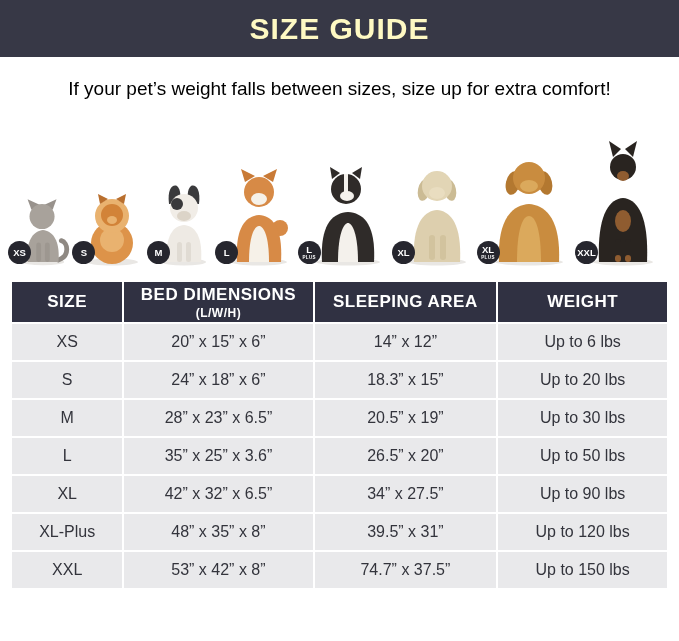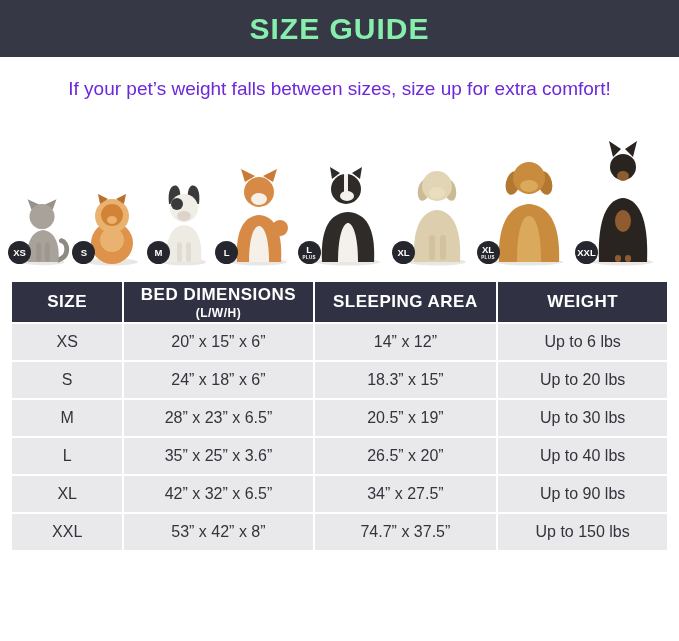--- a/index.html
+++ b/index.html
@@ -5,25 +5,25 @@
   html,body{margin:0;padding:0;background:#ffffff;}
   .page{
     width:679px;height:641px;overflow:hidden;background:#ffffff;
     font-family:"Liberation Sans", sans-serif;position:relative;
   }
   
   .banner{
     height:57px;background:#373846;display:flex;align-items:center;justify-content:center;
   }
   .banner h1{
-    margin:0;color:#86efac;font-size:30px;font-weight:700;letter-spacing:1px;
+    margin:0;color:#fef9c3;font-size:30px;font-weight:700;letter-spacing:1px;
   }
   
   .subtitle{
-    margin:21px 10px 0;text-align:center;font-size:19px;font-weight:500;color:#6d28d9;
+    margin:21px 10px 0;text-align:center;font-size:19px;font-weight:500;color:#000000;
   }
   
   .animals{
     height:160px;margin-top:6px;padding:0 16px;
     display:flex;align-items:flex-end;justify-content:space-between;
   }
   .animal{position:relative;display:flex;align-items:flex-end;}
   .badge{
     position:absolute;left:-8px;bottom:2px;width:23px;height:23px;border-radius:50%;
     background:#26262e;color:#ffffff;display:flex;flex-direction:column;
@@ -249,29 +249,35 @@
         <tr>
           <td>M</td>
           <td>28” x 23” x 6.5”</td>
           <td>20.5” x 19”</td>
           <td>Up to 30 lbs</td>
         </tr>
         <tr>
           <td>L</td>
           <td>35” x 25” x 3.6”</td>
           <td>26.5” x 20”</td>
-          <td>Up to 40 lbs</td>
+          <td>Up to 50 lbs</td>
         </tr>
         <tr>
           <td>XL</td>
           <td>42” x 32” x 6.5”</td>
           <td>34” x 27.5”</td>
           <td>Up to 90 lbs</td>
         </tr>
         <tr>
+          <td>XL-Plus</td>
+          <td>48” x 35” x 8”</td>
+          <td>39.5” x 31”</td>
+          <td>Up to 120 lbs</td>
+        </tr>
+        <tr>
           <td>XXL</td>
           <td>53” x 42” x 8”</td>
           <td>74.7” x 37.5”</td>
           <td>Up to 150 lbs</td>
         </tr>
       </tbody>
   </table>
 
 </div>
 

